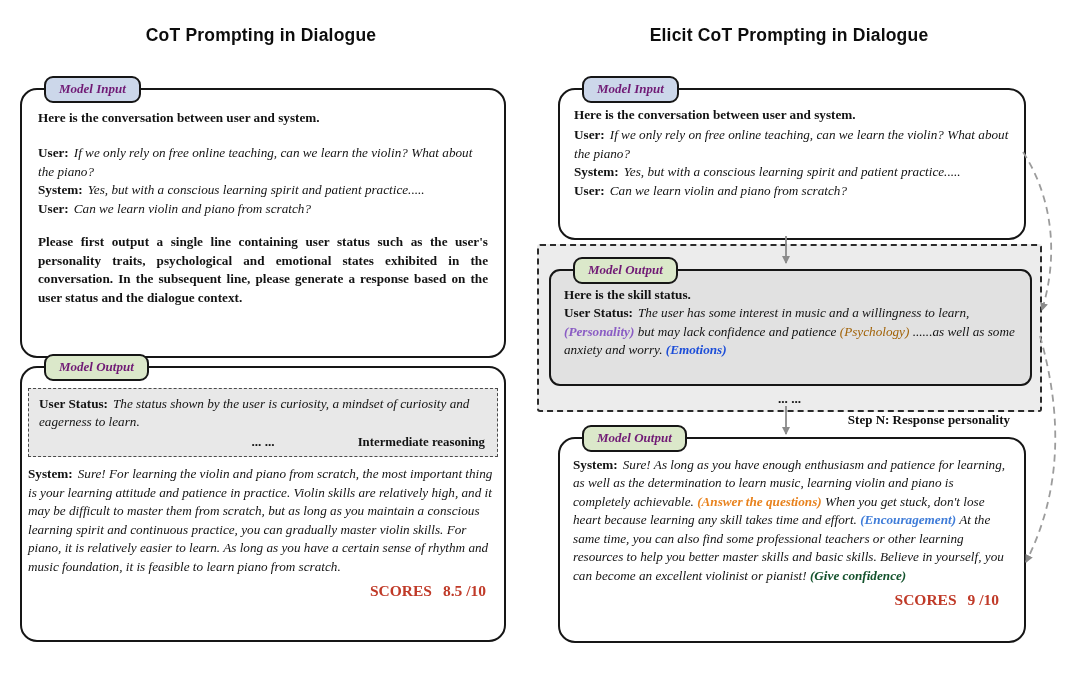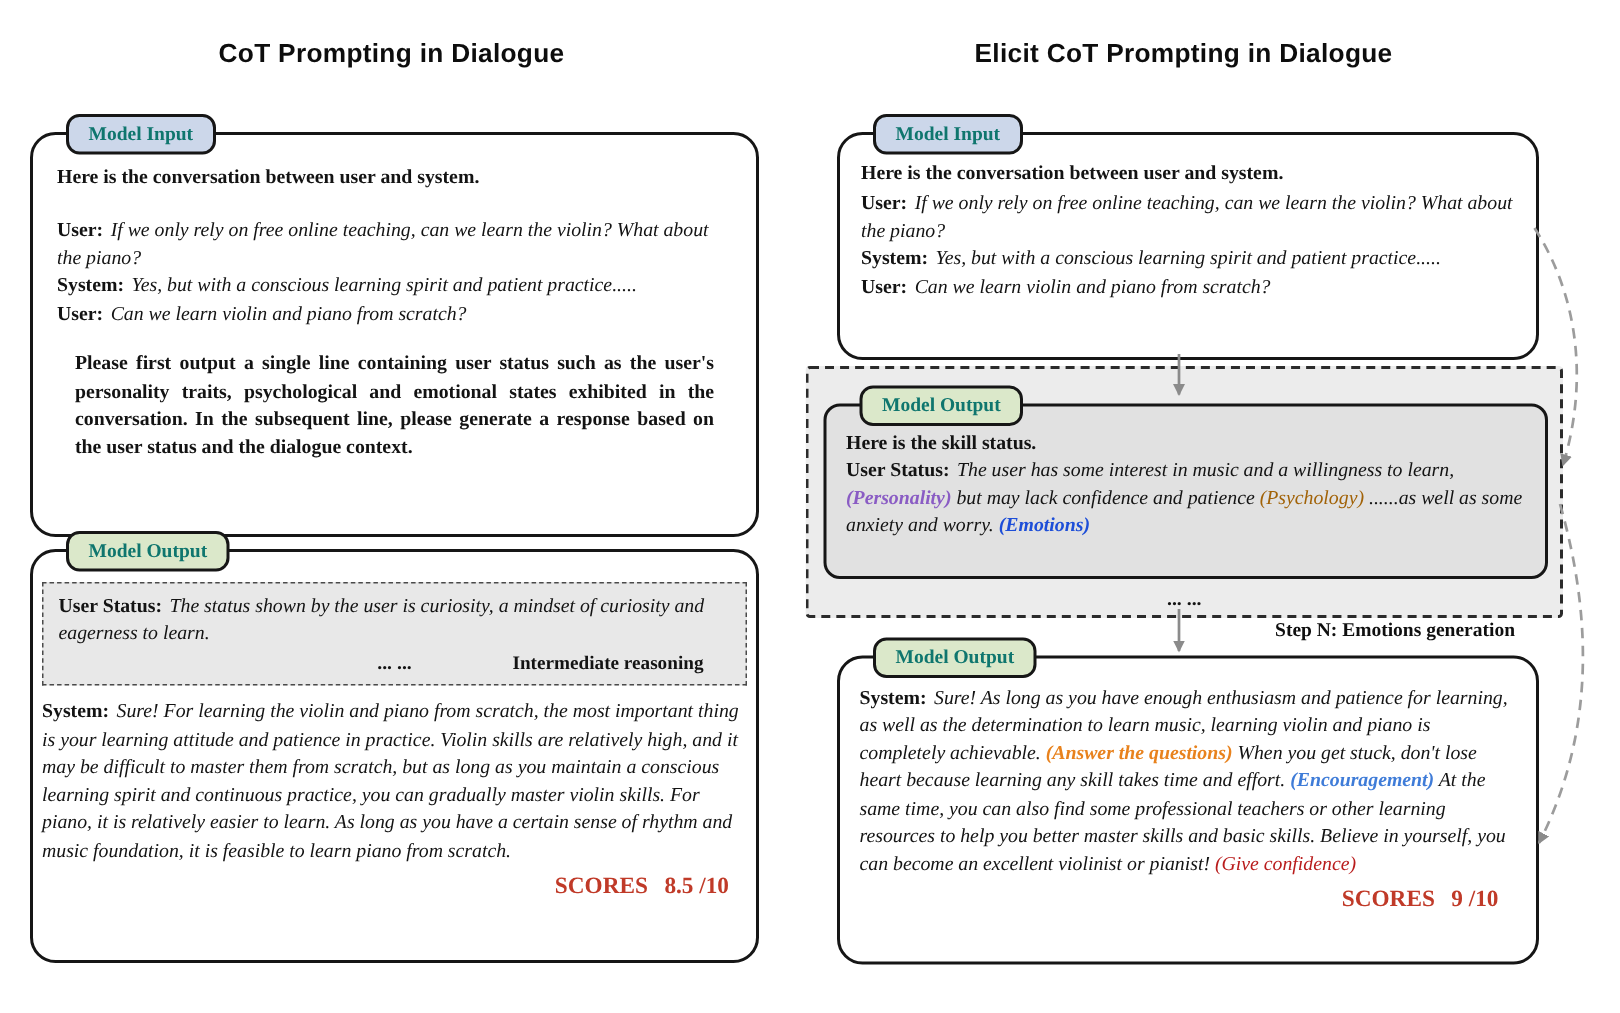--- a/index.html
+++ b/index.html
@@ -3,41 +3,41 @@
 <meta charset="utf-8">
 <style>
   html,body{margin:0;padding:0;background:#fff}
   .canvas{position:relative;width:1080px;height:675px;background:#ffffff;font-family:"Liberation Serif",serif;color:#131313;overflow:hidden}
 
   .col-title{position:absolute;top:25px;font-family:"Liberation Sans",sans-serif;font-size:17.5px;font-weight:700;text-align:center;letter-spacing:.2px;color:#0d0d0d}
   .ct-left{left:20px;width:482px}
   .ct-right{left:543px;width:492px}
 
   .panel{position:absolute;background:#fff;border:2px solid #161616;border-radius:17px}
-  .badge{position:absolute;top:-14px;left:22px;padding:3px 13px 4px;border:2px solid #161616;border-radius:9px;font-weight:700;font-size:13px;line-height:1.2;white-space:nowrap;color:#0f766e}
+  .badge{position:absolute;top:-14px;left:22px;padding:3px 13px 4px;border:2px solid #161616;border-radius:9px;font-style:italic;font-weight:700;font-size:13px;line-height:1.2;white-space:nowrap;color:#701a75}
   .badge-input{background:#ccd7ea}
   .badge-output{background:#dbe8ca}
 
   .content{font-size:13.2px;line-height:1.4}
   .turn{margin:0}
   .spk{font-weight:700;margin-right:5px}
   .txt{font-style:italic}
   .b{font-weight:700}
 
   
   .p-li{left:20px;top:88px;width:482px;height:266px}
   .pad-li{padding:19px 16px 0}
   .intro{margin:0 0 17px;font-weight:700}
-  .instr{margin:15px 12px 0;font-weight:700;text-align:justify}
+  .instr{margin:15px 0 0;font-weight:700;text-align:justify}
 
   .p-lo{left:20px;top:366px;width:482px;height:272px}
   .pad-lo{padding:20px 6px 0}
   .dashed-box{position:relative;background:#e8e8e8;border:1.6px dashed #4a4a4a;padding:6px 10px 5px;margin:0}
   .ell-row{position:relative;text-align:center;font-weight:700;margin-top:1px}
-  .reason-label{position:absolute;right:18px;top:1px;font-weight:700;font-size:12.8px;font-style:normal}
+  .reason-label{position:absolute;right:2px;top:1px;font-weight:700;font-size:12.8px;font-style:normal}
   .sys{margin:8px 0 0}
   .score-row{margin-top:4px;text-align:right;padding-right:12px;color:#c03a28;font-weight:700;font-size:15.5px}
   .score-val{margin-left:11px}
 
   
   .p-ri{left:558px;top:88px;width:464px;height:148px}
   .pad-ri{padding:16px 14px 0}
   .intro-r{margin:0 0 2px;font-weight:700}
 
   .reason-wrap{position:absolute;left:537px;top:244px;width:501px;height:164px;background:#ececec;border:2px dashed #2b2b2b;border-radius:3px}
@@ -51,21 +51,21 @@
 
   .p-ro{left:558px;top:437px;width:464px;height:202px}
   .pad-ro{padding:17px 13px 0}
 
   
   .c-pers{color:#8a5cc4;font-weight:700;font-style:italic}
   .c-psy{color:#a16207;font-weight:400;font-style:italic}
   .c-emo{color:#1d4ed8;font-weight:700;font-style:italic}
   .c-ans{color:#e8821d;font-weight:700;font-style:italic}
   .c-enc{color:#3f7cd8;font-weight:700;font-style:italic}
-  .c-conf{color:#b91c1c;font-weight:400;font-style:italic}
+  .c-conf{color:#14532d;font-weight:700;font-style:italic}
 
   .overlay{position:absolute;left:0;top:0;pointer-events:none}
 </style>
 </head>
 <body>
 
 <div class="canvas">
 
   <div class="col-title ct-left">CoT Prompting in Dialogue</div>
   <div class="col-title ct-right">Elicit CoT Prompting in Dialogue</div>
@@ -112,21 +112,21 @@
     <div class="inner-box">
       <div class="badge badge-output">Model Output</div>
       <div class="content pad-ib">
         <p class="b" style="margin:0">Here is the skill status.</p>
         <p class="turn"><span class="spk">User Status:</span><span class="txt">The user has some interest in music and a willingness to learn, </span><span class="c-pers">(Personality)</span><span class="txt"> but may lack confidence and patience </span><span class="c-psy">(Psychology)</span><span class="txt"> ......as well as some anxiety and worry. </span><span class="c-emo">(Emotions)</span></p>
       </div>
     </div>
     <div class="ell-center">... ...</div>
   </div>
 
-  <div class="step-label step2">Step N:  Emotions generation</div>
+  <div class="step-label step2">Step N:  Response personality</div>
 
   <div class="panel p-ro">
     <div class="badge badge-output">Model Output</div>
     <div class="content pad-ro">
       <p class="turn"><span class="spk">System:</span><span class="txt">Sure! As long as you have enough enthusiasm and patience for learning, as well as the determination to learn music, learning violin and piano is completely achievable. </span><span class="c-ans">(Answer the questions)</span><span class="txt"> When you get stuck, don't lose heart because learning any skill takes time and effort. </span><span class="c-enc">(Encouragement)</span><span class="txt"> At the same time, you can also find some professional teachers or other learning resources to help you better master skills and basic skills. Believe in yourself, you can become an excellent violinist or pianist! </span><span class="c-conf">(Give confidence)</span></p>
       <div class="score-row">
         <span>SCORES</span><span class="score-val">9 /10</span>
       </div>
     </div>
   </div>

